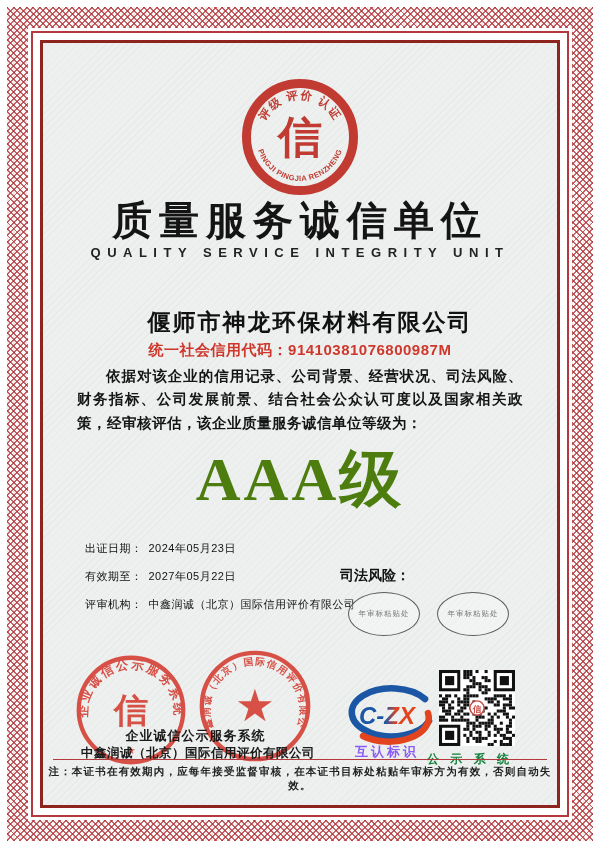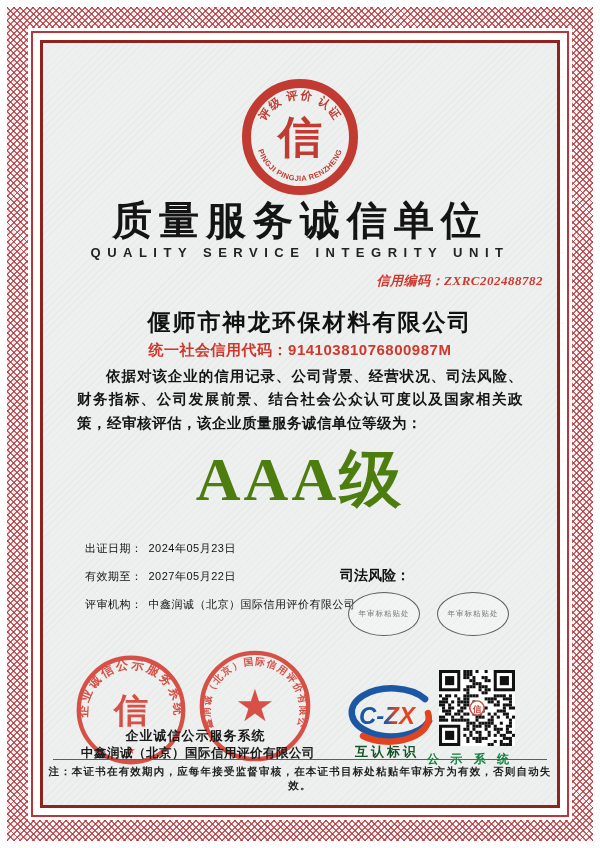--- a/index.html
+++ b/index.html
@@ -42,21 +42,21 @@
   
   .seal-left{top:610px;left:31px;width:114px;height:114px;opacity:.93;}
   .seal-right{top:605px;left:154px;width:116px;height:116px;opacity:.93;}
   .czx{top:640px;left:294px;width:100px;height:64px;}
   .qr{top:627px;left:396px;width:76px;height:76px;background:#fff;}
   .cap1{top:684px;left:30px;width:245px;text-align:center;font-size:13px;font-weight:900;
         color:#1a1a1a;letter-spacing:1px;}
   .cap2{top:702px;left:5px;width:300px;text-align:center;font-size:12.5px;font-weight:900;
         color:#1a1a1a;letter-spacing:.5px;white-space:nowrap;}
   .cap-mutual{top:700px;left:294px;width:100px;text-align:center;font-size:13px;font-weight:900;
-        color:#14532d;letter-spacing:3px;}
+        color:#8b5cf6;letter-spacing:3px;}
   .cap-qr{top:708px;left:384px;width:100px;font-size:12px;font-weight:900;
         color:#15803d;letter-spacing:4px;}
   
   .foot-rule{top:716px;left:10px;right:10px;border-top:1.5px solid #b5383d;}
   .foot-note{top:722px;font-size:10.5px;font-weight:bold;color:#222;letter-spacing:1.2px;}
   svg{display:block;}
 </style>
 </head>
 <body>
 
@@ -77,21 +77,20 @@
         <textPath href="#embTop" startOffset="50%" text-anchor="middle">评级 评价 认证</textPath>
       </text>
       <text font-size="7.6" font-weight="bold" fill="#c23b32" letter-spacing="0.4">
         <textPath href="#embBot" startOffset="50%" text-anchor="middle">PINGJI PINGJIA RENZHENG</textPath>
       </text>
       <text x="60" y="75" text-anchor="middle" font-size="44" font-weight="900" fill="#c23b32" font-family="Liberation Serif,serif">信</text>
     </svg>
 
     <div class="abs ctr subtitle">QUALITY SERVICE INTEGRITY UNIT</div>
     <div class="abs ctr title">质量服务诚信单位</div>
-    <div class="abs credit-code">信用编码：ZXRC202488782</div>
 
     <div class="abs ctr company">偃师市神龙环保材料有限公司</div>
     <div class="abs ctr uscc">统一社会信用代码：91410381076800987M</div>
 
     <div class="abs body-par">依据对该企业的信用记录、公司背景、经营状况、司法风险、财务指标、公司发展前景、结合社会公众认可度以及国家相关政策，经审核评估，该企业质量服务诚信单位等级为：</div>
     <div class="abs ctr grade">AAA级</div>
 
     <div class="abs details">
       <div class="drow">
         <span class="lab">出证日期：</span><span>2024年05月23日</span>

